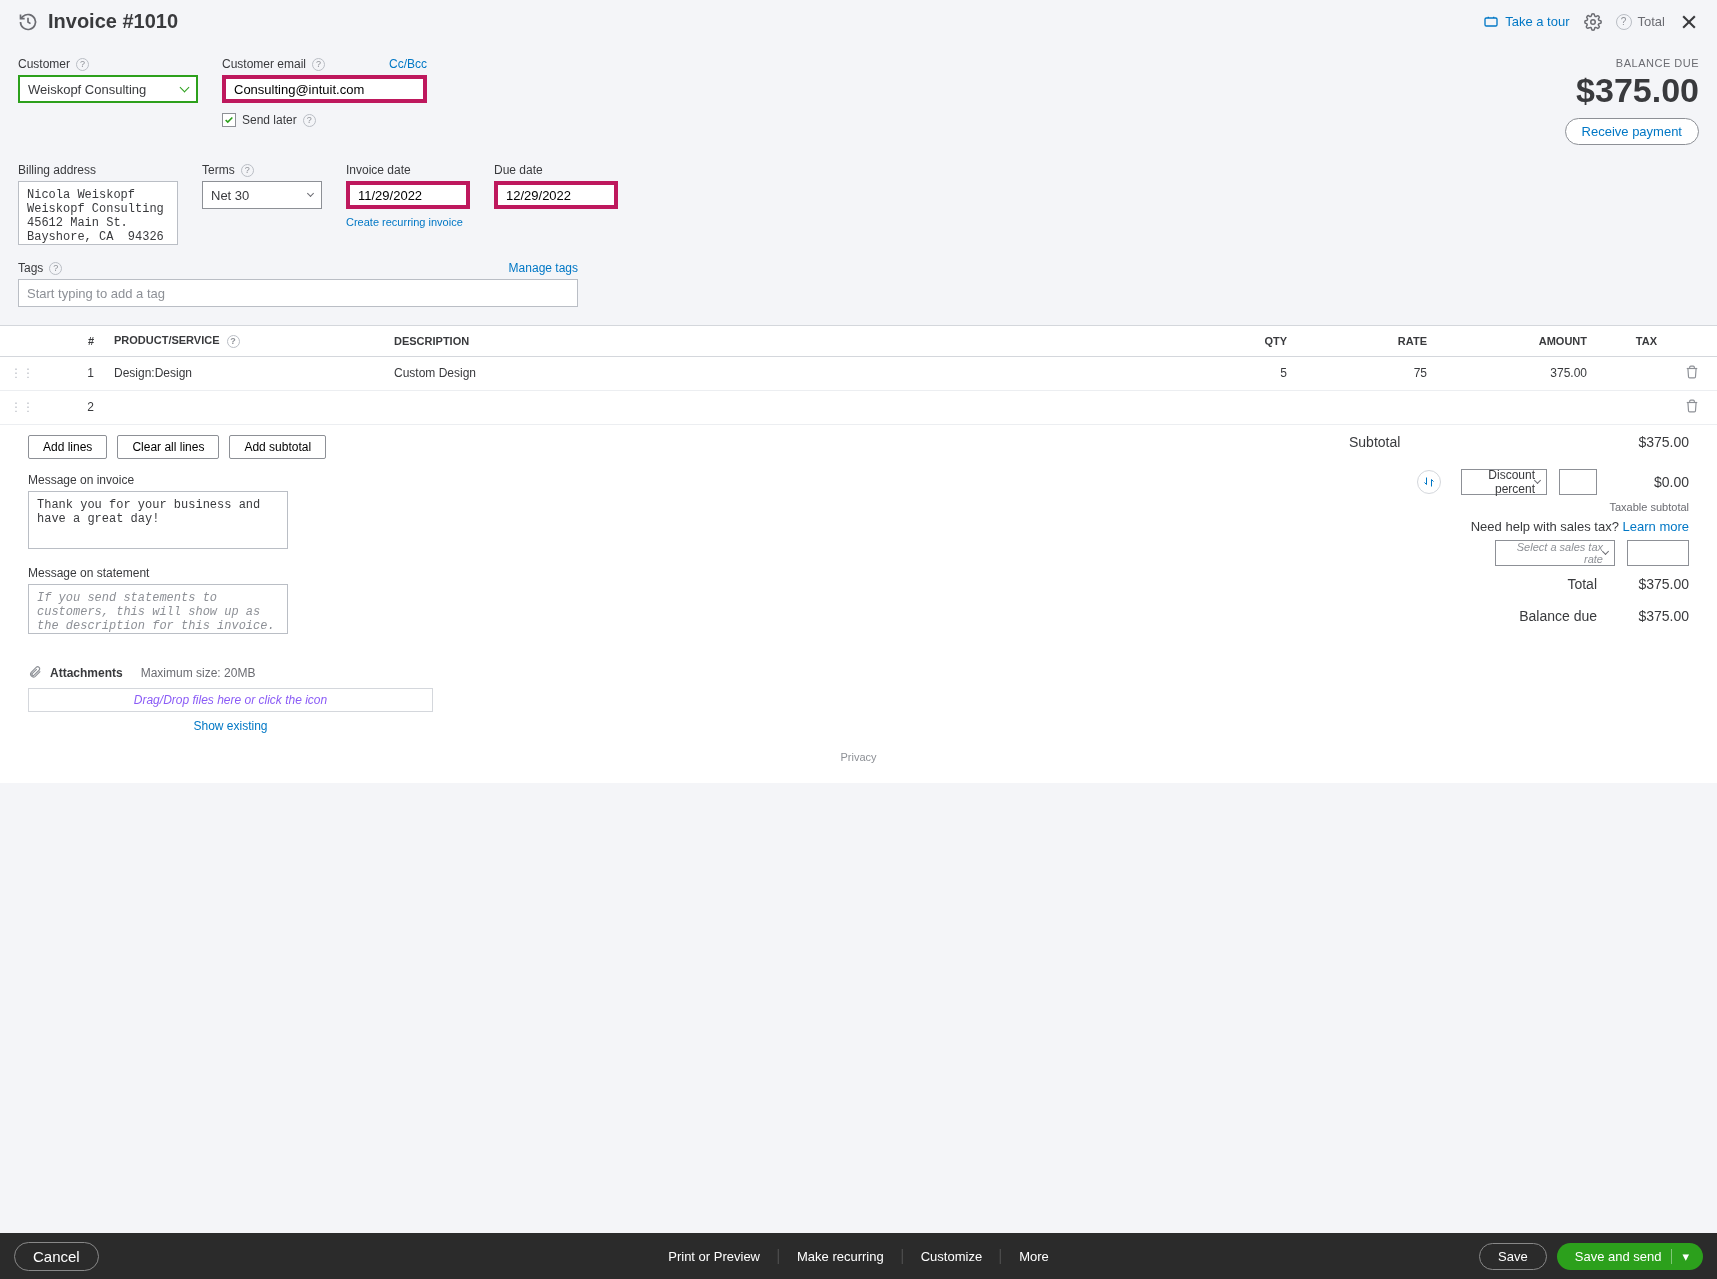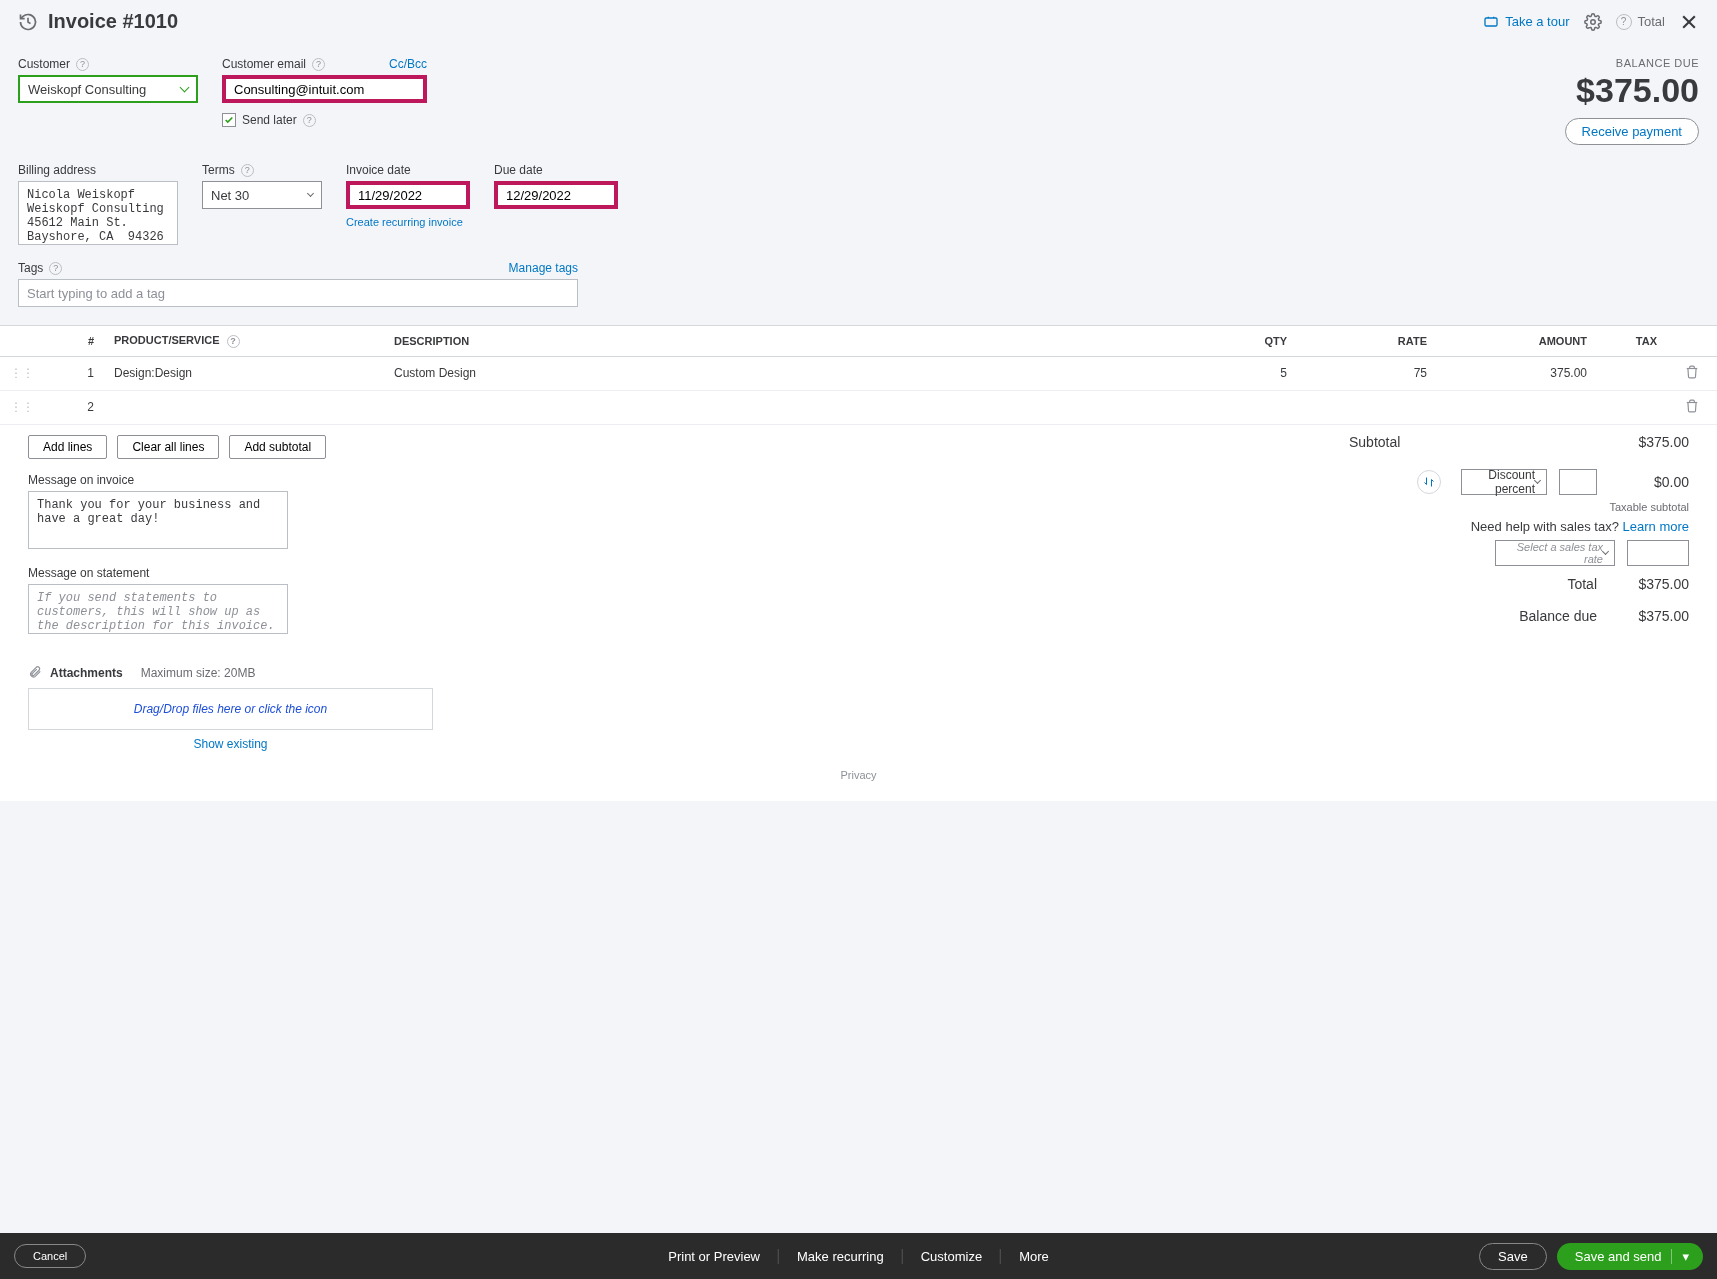--- a/index.html
+++ b/index.html
@@ -99,28 +99,28 @@
 .small-box { width: 38px; height: 26px; border: 1px solid #8d9096; }
 .small-box2 { width: 62px; height: 26px; border: 1px solid #8d9096; }
 .tax-note { font-size: 11px; color: #6b6c72; }
 .sales-tax-help { font-size: 13px; color: #393a3d; }
 .sales-tax-select { width: 120px; height: 26px; font-size: 11px; font-style: italic; color: #8d9096; border: 1px solid #8d9096; display: flex; align-items: center; padding: 0 6px; justify-content: space-between; }
 .swap-icon { width: 24px; height: 24px; border-radius: 50%; border: 1px solid #d4d7dc; display: inline-flex; align-items: center; justify-content: center; margin-right: 8px; color: #0077c5; cursor: pointer; background:#fff; }
 
 .attachments { padding: 0 28px; margin-top: 8px; }
 .attach-header { display: flex; align-items: center; gap: 8px; font-size: 12px; }
 .attach-header .max { color: #6b6c72; margin-left: 10px; }
-.dropzone { border: 1px solid #d4d7dc; width: 405px; height: 42px; margin-top: 6px; display: flex; align-items: center; justify-content: center; font-size: 12px; color: #1d4ed8; font-style: italic; cursor: pointer; }
+.dropzone { border: 1px solid #d4d7dc; width: 405px; height: 24px; margin-top: 6px; display: flex; align-items: center; justify-content: center; font-size: 12px; color: #8b5cf6; font-style: italic; cursor: pointer; }
 .show-existing { text-align: center; width: 405px; margin-top: 6px; }
 
 .privacy { text-align: center; font-size: 11px; color: #8d9096; margin-top: 18px; }
 
 
 .footer { position: fixed; bottom: 0; left: 0; right: 0; background: #2b2b2b; color: #fff; height: 46px; display: flex; align-items: center; padding: 0 14px; }
-.footer-btn { border: 1px solid #888; border-radius: 18px; padding: 5px 18px; font-size: 11px; background: transparent; color: #fff; cursor: pointer; }
+.footer-btn { border: 1px solid #888; border-radius: 18px; padding: 5px 18px; font-size: 15px; background: transparent; color: #fff; cursor: pointer; }
 .footer-center { position: absolute; left: 50%; transform: translateX(-50%); display: flex; align-items: center; gap: 0; }
 .footer-center .item { padding: 0 18px; font-size: 13px; cursor: pointer; border-right: 1px solid #555; color: #fff; }
 .footer-center .item:last-child { border-right: none; }
 .footer-right { margin-left: auto; display: flex; gap: 10px; align-items: center; }
 .save-btn { border: 1px solid #888; border-radius: 18px; padding: 5px 18px; font-size: 13px; background: transparent; color: #fff; cursor: pointer; }
 .primary-btn { background: #2ca01c; border: none; border-radius: 18px; padding: 6px 14px 6px 18px; font-size: 13px; color: #fff; cursor: pointer; display: flex; align-items: center; gap: 10px; }
 .primary-btn .caret { border-left: 1px solid rgba(255,255,255,0.4); padding-left: 10px; }
 
 .chev { border: solid #6b6c72; border-width: 0 1.5px 1.5px 0; display: inline-block; padding: 3px; transform: rotate(45deg); margin-top: -3px; }
 .chev.green { border-color: #2ca01c; }

